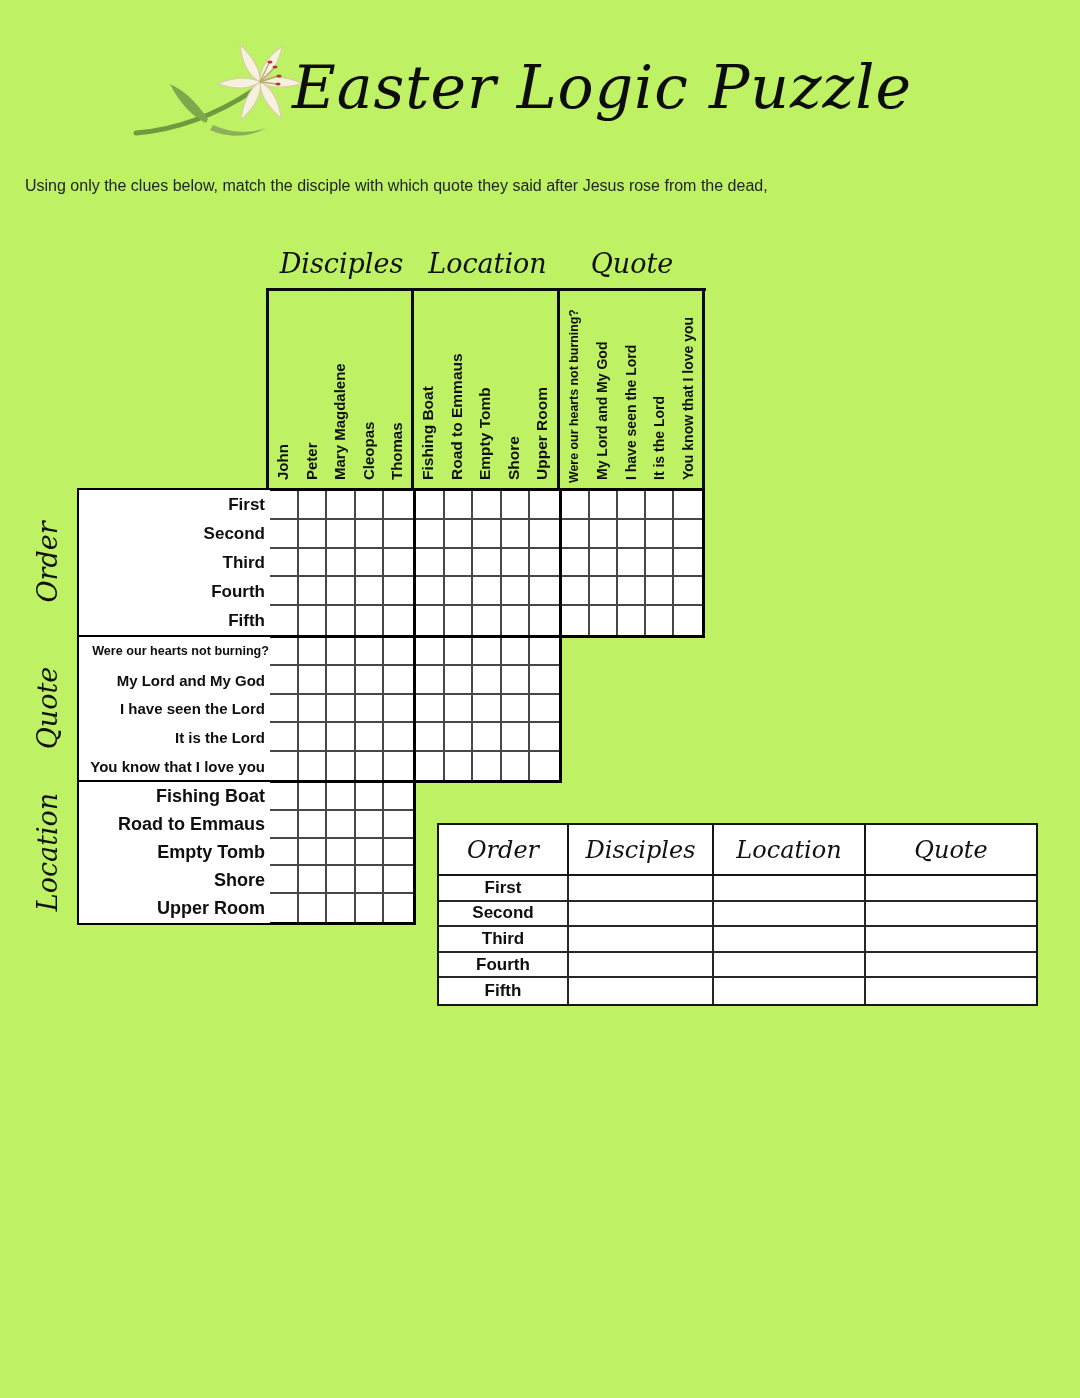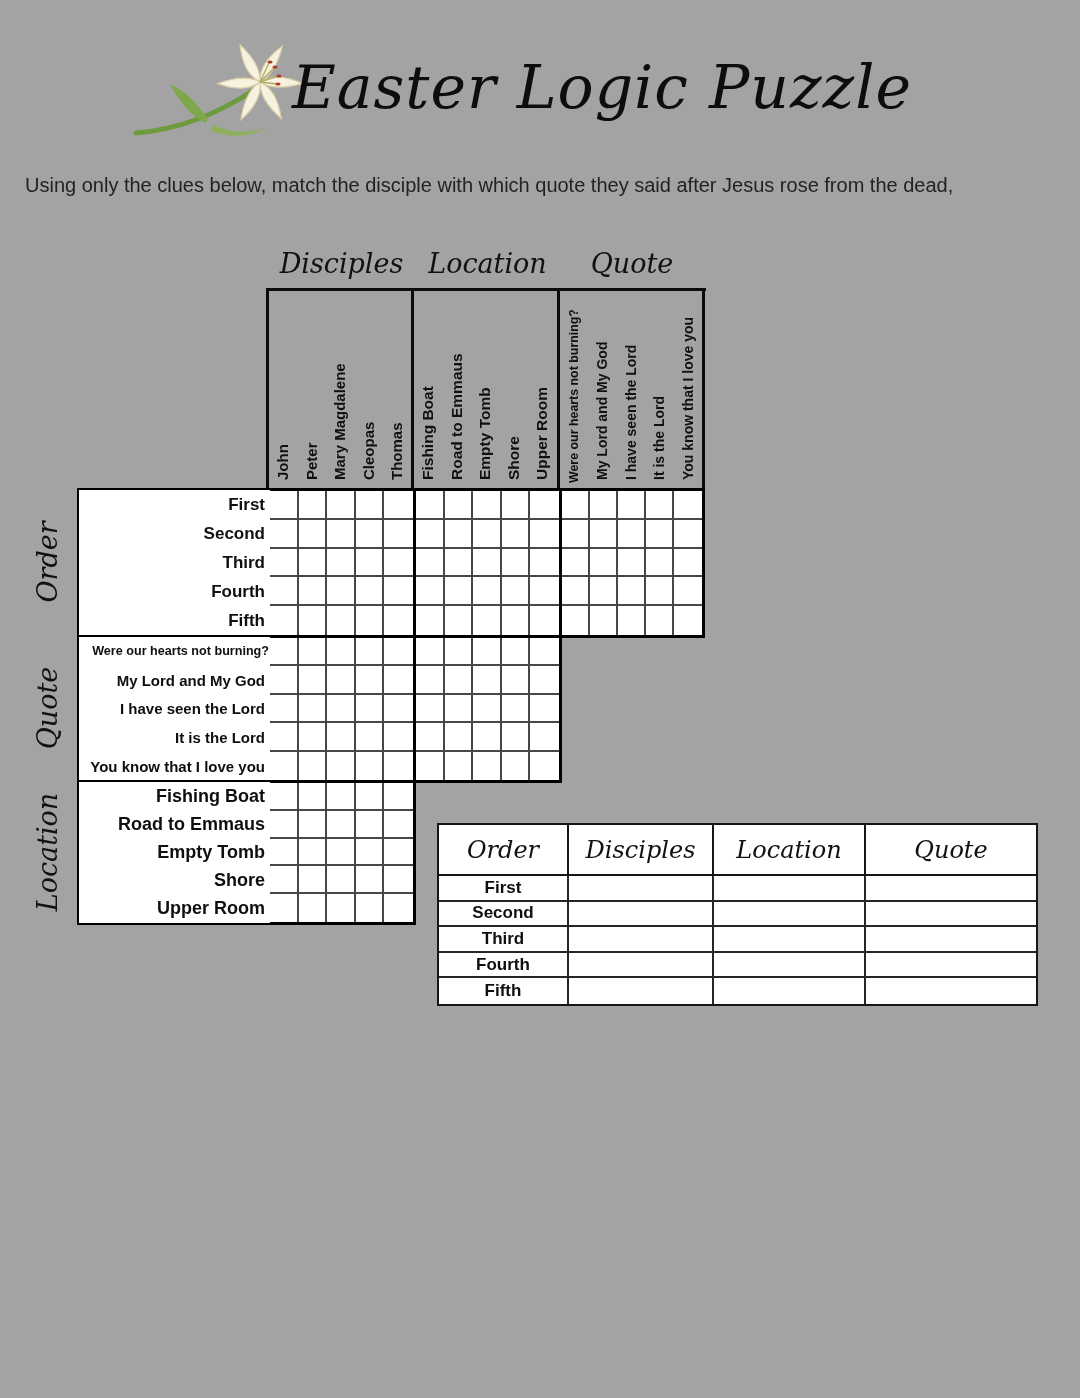--- a/index.html
+++ b/index.html
@@ -1,26 +1,26 @@
 <!DOCTYPE html>
 <html><head>
 <meta charset="utf-8">
 <style>
   * { margin:0; padding:0; box-sizing:border-box; }
   html,body { background:#ffffff; }
   body { font-family:"Liberation Sans", sans-serif; color:#1a1a1a; }
-  .canvas { position:relative; width:1080px; height:1398px; background:#a3a3a3; overflow:hidden; }
+  .canvas { position:relative; width:1080px; height:1398px; background:#bef264; overflow:hidden; }
 
   .script { font-family:"DejaVu Serif", serif; font-style:italic; }
 
   
   .lily { position:absolute; left:130px; top:32px; width:182px; height:122px; }
   .page-title { position:absolute; left:292px; top:52px; font-size:60px; letter-spacing:1px; color:#0d0d0d; white-space:nowrap; }
 
-  .instructions { position:absolute; left:25px; top:170px; width:1040px; font-size:20px; line-height:31px; color:#232323; }
+  .instructions { position:absolute; left:25px; top:170px; width:1040px; font-size:16px; line-height:31px; color:#232323; }
 
   
   .cat-top { position:absolute; top:248px; height:34px; text-align:center; font-size:27px; color:#111; }
   .cat-top.c1 { left:267px; width:149px; }
   .cat-top.c2 { left:413px; width:149px; }
   .cat-top.c3 { left:559px; width:146px; }
 
   .top-rule   { position:absolute; left:266px; top:288px; width:440px; height:3px; background:#0b0b0b; }
   .head-sep   { position:absolute; top:288px; height:201px; width:3px; background:#0b0b0b; }
   .head-sep.s1{ left:266px; } .head-sep.s2{ left:411px; } .head-sep.s3{ left:557px; } .head-sep.s4{ left:702px; }

